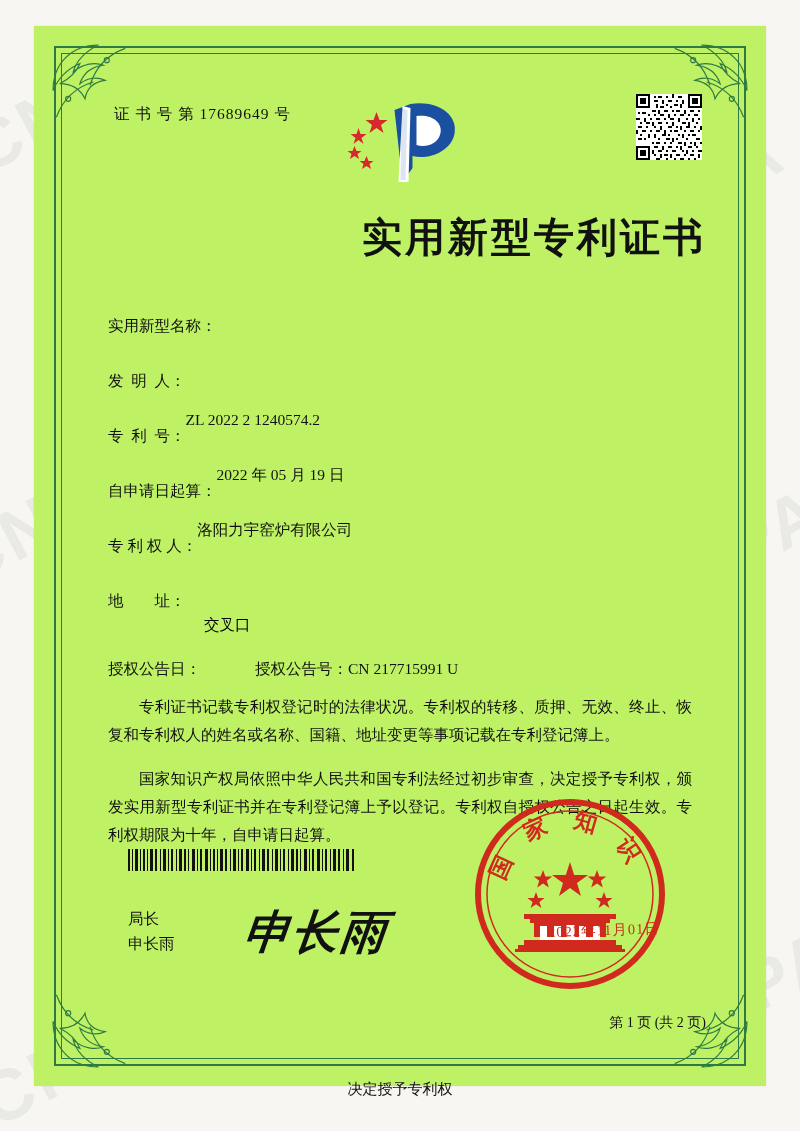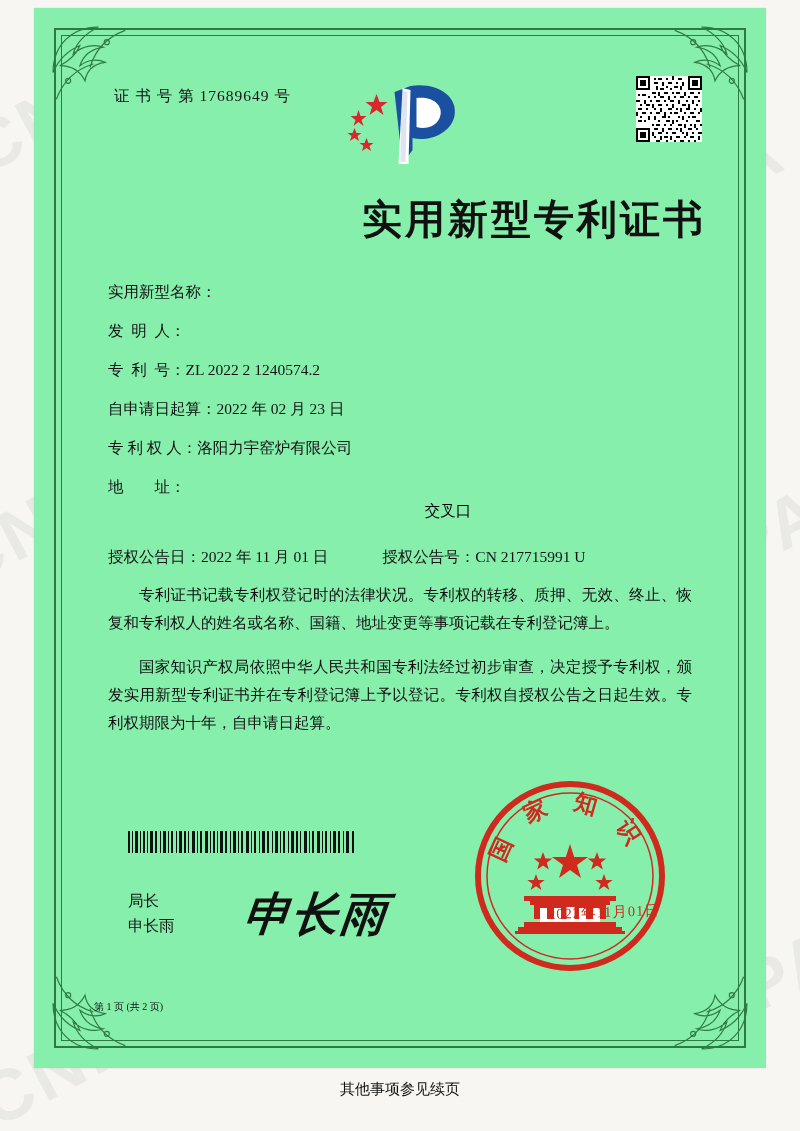--- a/index.html
+++ b/index.html
@@ -17,22 +17,22 @@
     font-family:"Liberation Sans","DejaVu Sans",sans-serif;
     font-weight:700;
     color:rgba(120,120,120,0.10);
     letter-spacing:4px;
     transform:rotate(-28deg);
     white-space:nowrap;
   }
 
   
   .page{
-    position:absolute;left:34px;top:8px;width:732px;height:1060px;
-    background:#86efac;
+    position:absolute;left:34px;top:26px;width:732px;height:1060px;
+    background:#bef264;
     z-index:1;
     box-shadow:0 0 2px rgba(0,0,0,.10);
   }
   .page-inner{position:absolute;inset:0;}
 
   
   .border-outer{
     position:absolute;left:20px;top:20px;right:20px;bottom:20px;
     border:2px solid #2f7a44;
   }
@@ -61,24 +61,24 @@
   .title{
     text-align:right;
     font-size:40px;font-weight:700;color:#111;
     letter-spacing:3px;
     margin-top:14px;margin-bottom:30px;
     font-family:"Liberation Serif","DejaVu Serif",serif;
   }
 
   .fields{margin:0 14px;}
   .frow{display:flex;align-items:flex-start;font-size:15.5px;color:#111;line-height:30px;margin-bottom:9px;}
-  .flabel{white-space:pre;flex:0 0 auto;}
+  .flabel{white-space:pre;flex:0 0 auto;margin-top:16px;}
   .fvalue{flex:1 1 auto;}
   .fvalue2{flex:0 0 auto;margin-left:54px;}
-  .addr2{margin-left:96px;margin-top:-4px;margin-bottom:18px;font-size:15.5px;line-height:26px;text-align:center;}
+  .addr2{margin-left:96px;margin-top:-4px;margin-bottom:0;font-size:15.5px;line-height:26px;}
 
   .para{
     margin:16px 14px 0 14px;font-size:15.5px;line-height:28px;color:#111;
     text-align:justify;text-indent:2em;
   }
   .para.p2{margin-top:4px;}
 
   
   .barcode{position:absolute;left:34px;bottom:165px;height:22px;width:230px;}
 
@@ -94,22 +94,22 @@
   
   .seal{position:absolute;right:36px;bottom:42px;width:200px;height:200px;}
   .seal svg{display:block;}
   .seal-date{
     position:absolute;right:46px;bottom:96px;
     color:#cf2a1d;font-size:14.5px;letter-spacing:1px;
     transform:rotate(-2deg);
   }
 
   .page-num{
-    position:absolute;left:0;right:0;bottom:4px;text-align:left;
-    font-size:10px;color:#111;
+    position:absolute;left:0;right:0;bottom:4px;text-align:right;
+    font-size:14px;color:#111;
   }
 
   .footnote{
     position:absolute;left:0;right:0;top:1080px;text-align:center;
     font-size:15px;color:#111;z-index:2;
   }
 </style>
 </head>
 <body>
 
@@ -350,34 +350,33 @@
         </div>
         <div class="frow">
           <span class="flabel">发  明  人：</span>
         </div>
         <div class="frow">
           <span class="flabel">专  利  号：</span>
           <span class="fvalue">ZL 2022 2 1240574.2</span>
         </div>
         <div class="frow">
           <span class="flabel">自申请日起算：</span>
-          <span class="fvalue">2022 年 02 月 23 日</span>
+          <span class="fvalue">2022 年 05 月 19 日</span>
         </div>
         <div class="frow">
           <span class="flabel">专 利 权 人：</span>
           <span class="fvalue">洛阳力宇窑炉有限公司</span>
         </div>
         <div class="frow" style="margin-bottom:0">
           <span class="flabel">地        址：</span>
         </div>
         <div class="addr2">交叉口</div>
 
         <div class="frow">
           <span class="flabel">授权公告日：</span>
-          <span class="flabel">2022 年 11 月 01 日</span>
           <span class="flabel fvalue2">授权公告号：</span>
           <span class="flabel">CN 217715991 U</span>
         </div>
       </div>
 
       <div class="para p2">专利证书记载专利权登记时的法律状况。专利权的转移、质押、无效、终止、恢复和专利权人的姓名或名称、国籍、地址变更等事项记载在专利登记簿上。</div>
       <div class="para">国家知识产权局依照中华人民共和国专利法经过初步审查，决定授予专利权，颁发实用新型专利证书并在专利登记簿上予以登记。专利权自授权公告之日起生效。专利权期限为十年，自申请日起算。</div>
 
       <div class="barcode">
         <svg width="230" height="22" viewBox="0 0 230 22" shape-rendering="crispEdges">
@@ -483,13 +482,13 @@
           <polygon points="100,146 104,157 116,157 106,164 110,176 100,168 90,176 94,164 84,157 96,157" fill="#cf2a1d" opacity="0"></polygon>
         </svg>
       </div>
       <div class="seal-date">2022年11月01日</div>
 
       <div class="page-num">第 1 页 (共 2 页)</div>
     </div>
   </div>
 </div>
 
-<div class="footnote">其他事项参见续页</div>
+<div class="footnote">决定授予专利权</div>
 
 </body></html>

